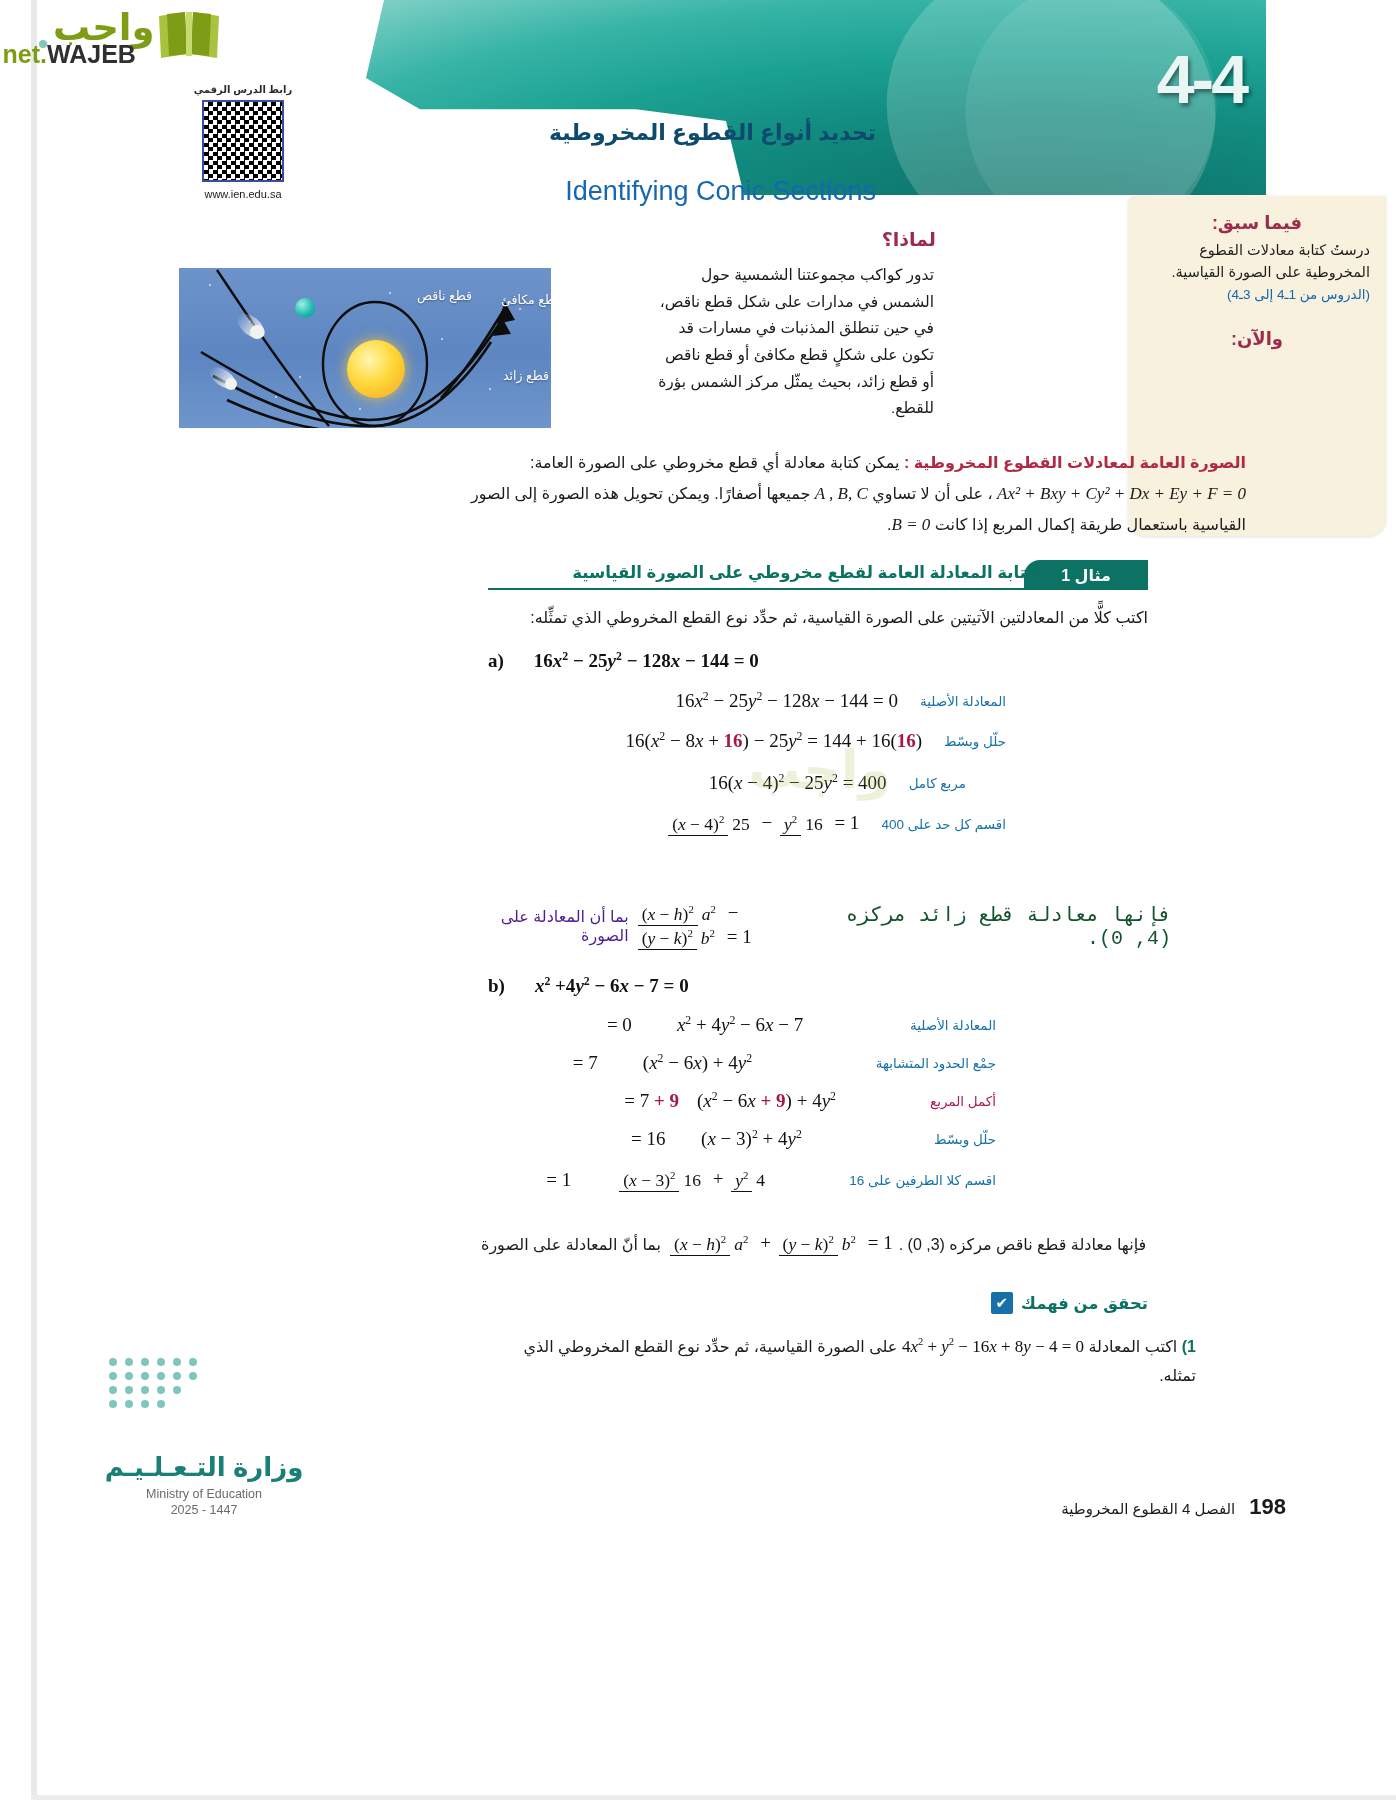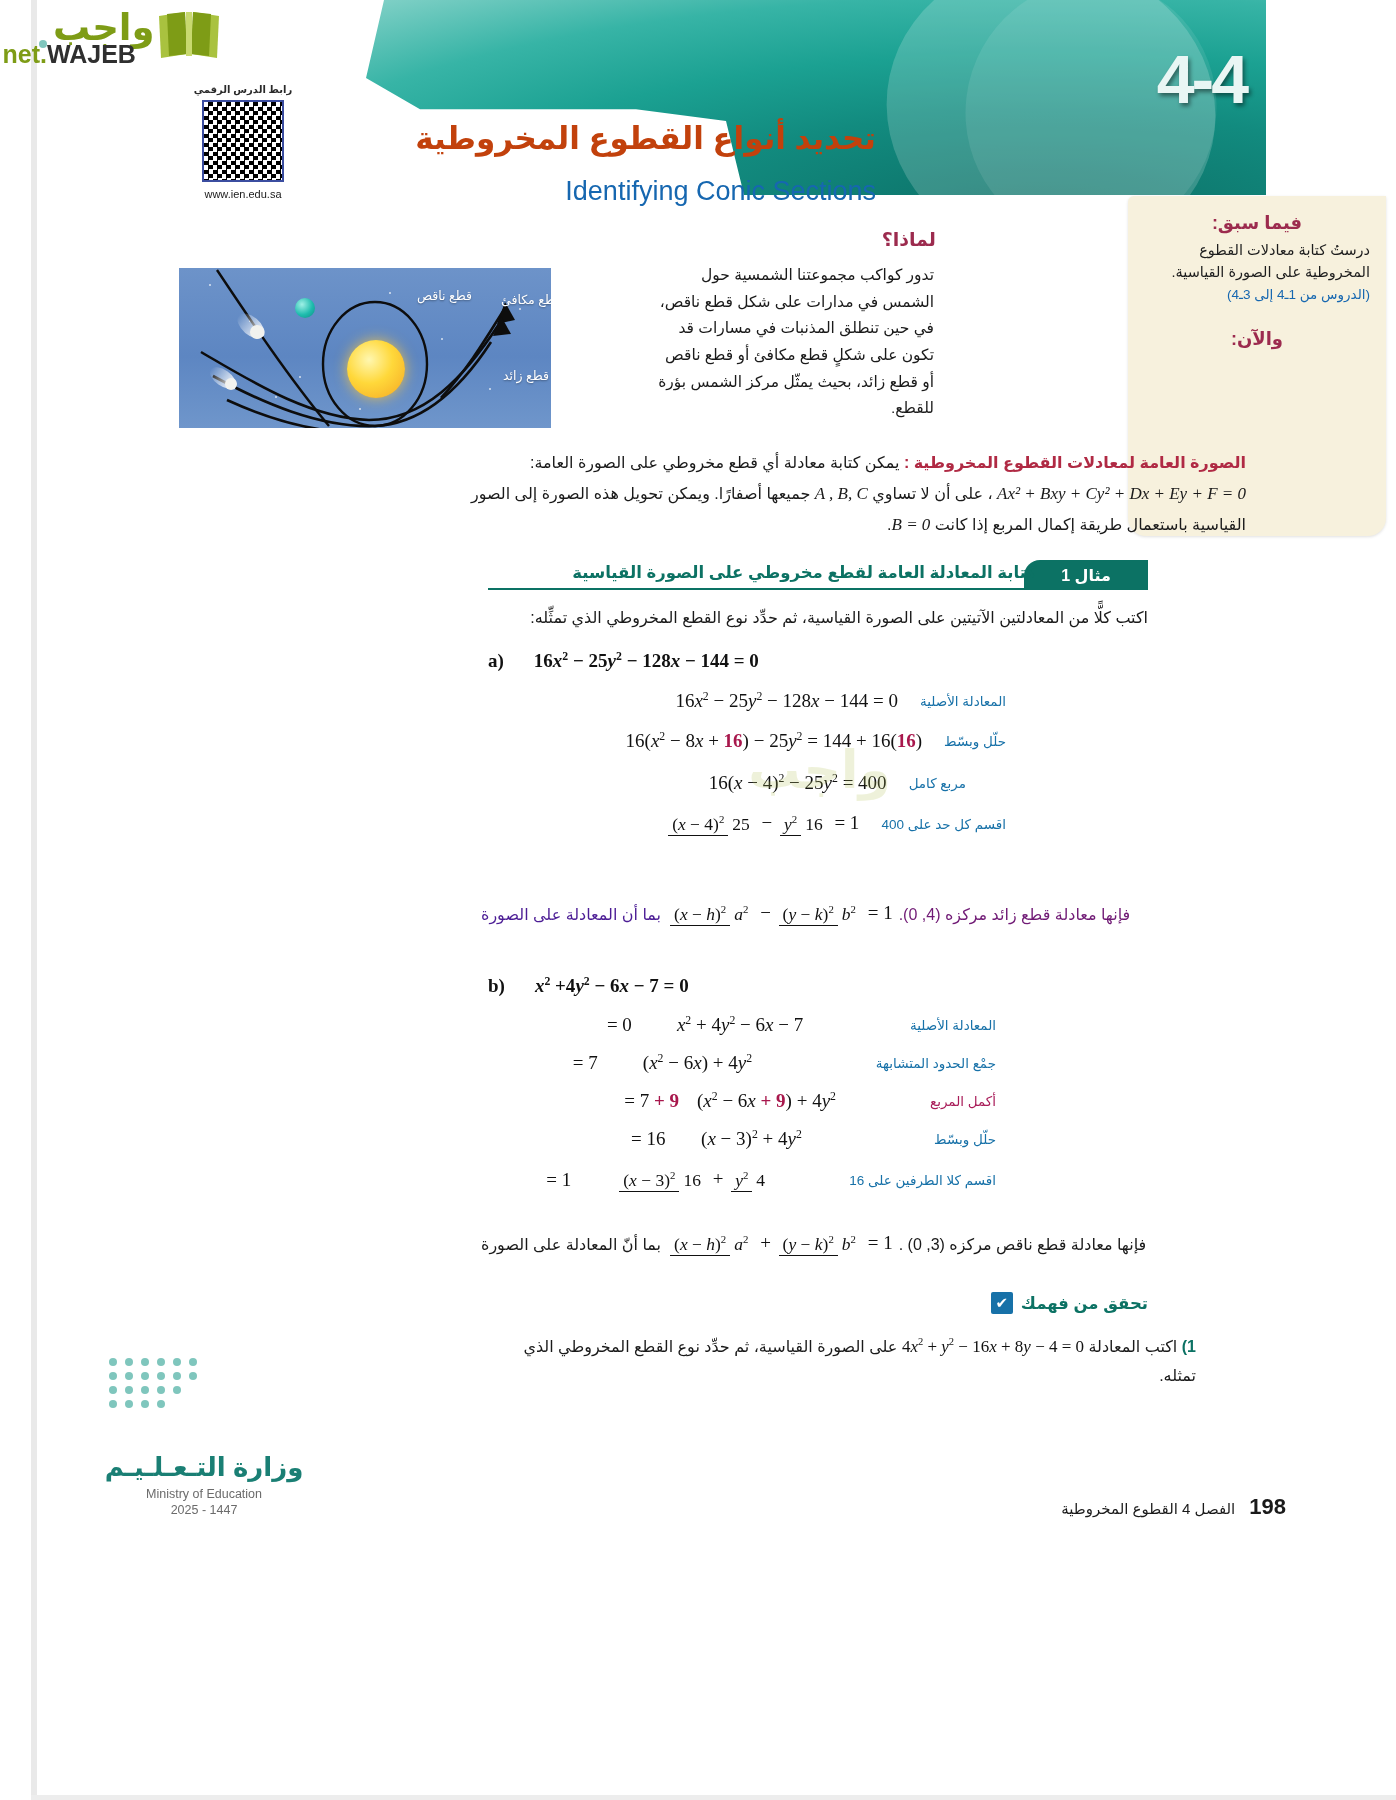--- a/index.html
+++ b/index.html
@@ -34,21 +34,21 @@
      border-bottom-left-radius:150px 95px;
      border-bottom-right-radius:0;
      clip-path:polygon(2% 0,100% 0,100% 100%,42% 100%,40% 62%,30% 56%,6% 56%,0 40%);
   }
   .banner .streak{position:absolute;background:rgba(255,255,255,.18);border-radius:50%;}
   .sec-badge{position:absolute;right:6px;top:34px;width:170px;height:150px;}
   .sec-num{position:absolute;right:20px;top:40px;font-size:68px;font-weight:bold;color:#e9f6f4;
            text-shadow:2px 3px 4px rgba(0,0,0,.45);letter-spacing:-3px;}
 
   .title-ar{position:absolute;right:520px;top:120px;width:600px;text-align:right;
-            font-size:31px;font-weight:bold;color:#c2410c;white-space:nowrap;}
+            font-size:22px;font-weight:bold;color:#0c4a6e;white-space:nowrap;}
   .title-en{position:absolute;right:520px;top:176px;width:600px;text-align:right;
             font-size:27px;color:#1667b0;white-space:nowrap;direction:ltr;}
 
   
   .sidebar{position:absolute;right:10px;top:196px;width:258px;height:340px;
            background:#f7f1dd;border-top-left-radius:6px;border-bottom-left-radius:18px;
            border-bottom-right-radius:18px;box-shadow:0 1px 3px rgba(0,0,0,.12);}
   .sb-h{font-size:18px;font-weight:bold;color:#9c2b4e;text-align:center;margin-top:16px;
         letter-spacing:0;}
   .sb-h2{margin-top:26px;}
@@ -273,21 +273,21 @@
           <span class="den">25</span>
         </span> −
       <span class="frac">
           <span class="num"><i>y</i><sup>2</sup></span>
           <span class="den">16</span>
         </span> = 1
     </span>
   </div>
 
   <div class="eqrow" style="right:225px;top:902px;width:690px;gap:6px;">
-    <span style="font-size:16px;color:#701a75;">فإنها معادلة قطع زائد مركزه (4, 0).</span>
+    <span style="font-size:20px;color:#14532d;font-family:Liberation Mono, monospace;">فإنها معادلة قطع زائد مركزه (4, 0).</span>
     <span class="eq">
       <span class="frac">
           <span class="num">(<i>x</i> − <i>h</i>)<sup>2</sup></span>
           <span class="den"><i>a</i><sup>2</sup></span>
         </span> −
       <span class="frac">
           <span class="num">(<i>y</i> − <i>k</i>)<sup>2</sup></span>
           <span class="den"><i>b</i><sup>2</sup></span>
         </span> = 1
     </span>

